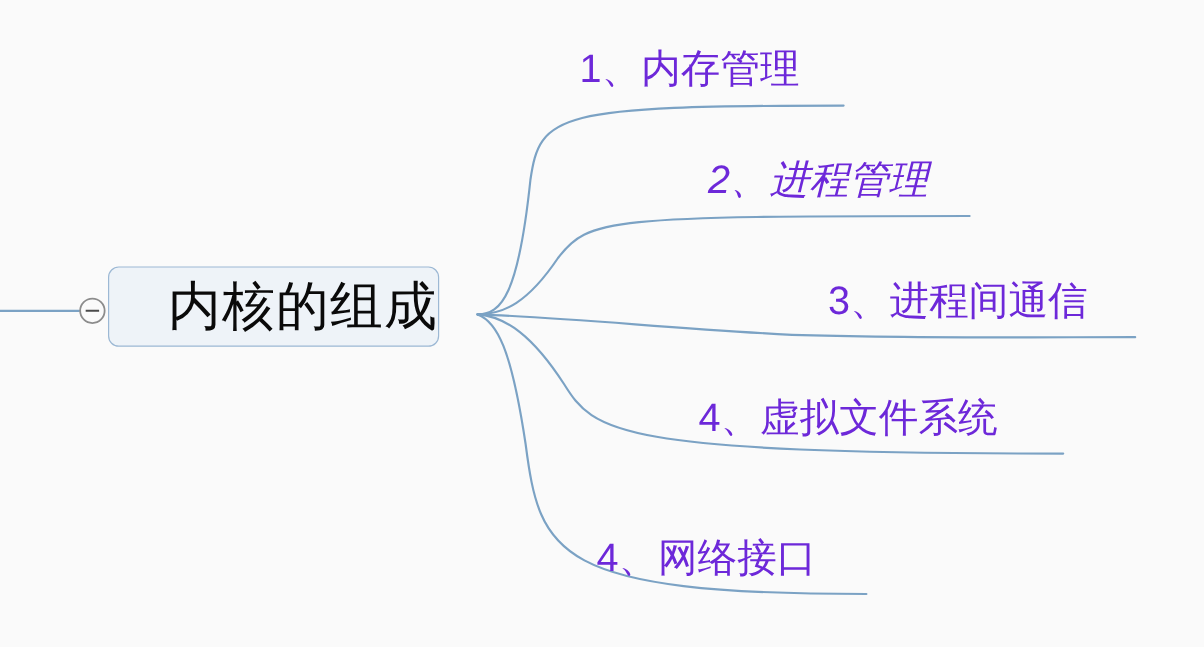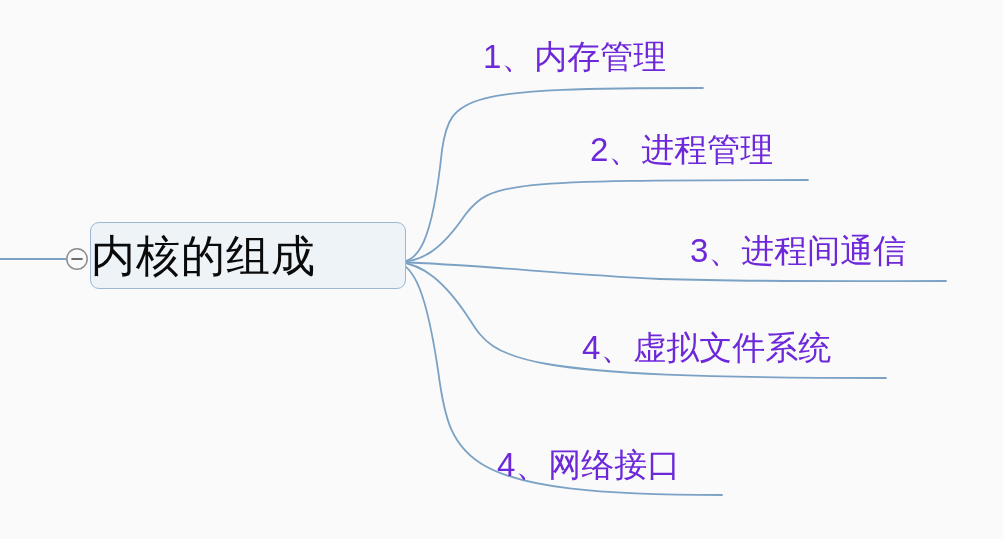--- a/index.html
+++ b/index.html
@@ -25,29 +25,29 @@
     left: 0;
     top: 0;
     width: 1003px;
     height: 539px;
     pointer-events: none;
   }
   .root-node {
     position: absolute;
     left: 90px;
     top: 222px;
-    width: 316px;
+    width: 276px;
     height: 67px;
     box-sizing: border-box;
     background: #eef3f8;
     border: 1.6px solid #9cb8d4;
     border-radius: 9px;
     display: flex;
     align-items: center;
-    justify-content: flex-start;
+    justify-content: flex-end;
   }
   .root-label {
     font-size: 44px;
     color: #0a0a0a;
     line-height: 1;
     letter-spacing: 1px;
     white-space: nowrap;
   }
   .branch-label {
     position: absolute;
@@ -84,18 +84,18 @@
   <svg class="collapse-toggle" viewBox="0 0 24 24" xmlns="http://www.w3.org/2000/svg">
     <circle cx="12" cy="12" r="10.2" fill="#fafafa" stroke="#8c8c8c" stroke-width="1.5"></circle>
     <line x1="6.4" y1="12" x2="17.6" y2="12" stroke="#4a4a4a" stroke-width="1.6"></line>
   </svg>
 
   <div class="root-node">
     <span class="root-label">内核的组成</span>
   </div>
 
   <div class="branch-label" style="left:483px; top:40px;">1、内存管理</div>
-  <div class="branch-label" style="left:590px; top:133px;">2、进程管理</div>
+  <div class="branch-label" style="left:590px; top:133px;font-style:italic;">2、进程管理</div>
   <div class="branch-label" style="left:690px; top:234px;text-align:center;">3、进程间通信</div>
   <div class="branch-label" style="left:582px; top:331px;">4、虚拟文件系统</div>
   <div class="branch-label" style="left:497px; top:448px;">4、网络接口</div>
 
 </div>
 
 </body></html>

